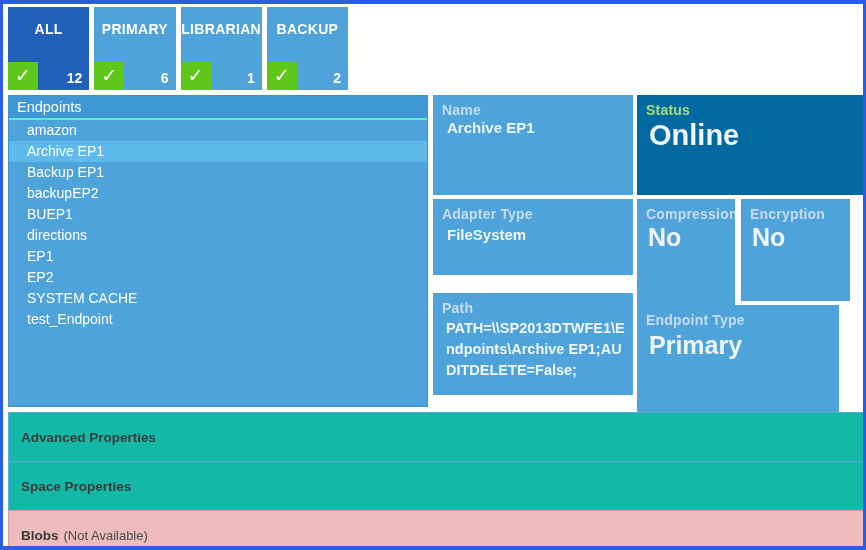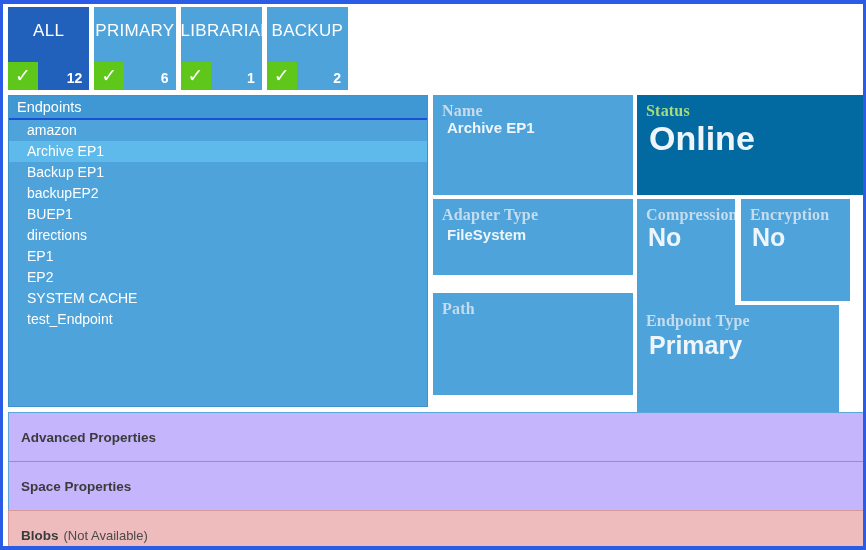--- a/index.html
+++ b/index.html
@@ -43,22 +43,22 @@
   }
   .filter-tile.selected { background: #2160bb; }
 
   .filter-tile-title {
     position: absolute;
     top: 14px;
     left: 0;
     width: 100%;
     text-align: center;
     color: #ffffff;
-    font-size: 17px;
-    font-weight: normal;
+    font-size: 14px;
+    font-weight: bold;
     letter-spacing: 0.3px;
   }
   .filter-check {
     position: absolute;
     left: 0;
     bottom: 0;
     width: 30px;
     height: 28px;
     background: #5fc61a;
     color: #ffffff;
@@ -83,21 +83,21 @@
     top: 91px;
     width: 420px;
     height: 312px;
     background: #4fa3db;
     border: 1px solid #3f93cc;
     overflow: hidden;
   }
   .endpoints-header {
     height: 24px;
     background: #3f97d4;
-    border-bottom: 2px solid #1d4ed8;
+    border-bottom: 2px solid #5eead4;
     color: #ffffff;
     font-size: 14.5px;
     line-height: 23px;
     padding-left: 8px;
   }
   .endpoints-list {
     height: 286px;
     overflow: hidden;
   }
   .endpoint-item {
@@ -116,38 +116,37 @@
     position: absolute;
     background: #4fa3db;
     overflow: hidden;
     cursor: default;
   }
   .tile-label {
     position: absolute;
     top: 7px;
     left: 9px;
     color: #c6dced;
-    font-size: 16px;
+    font-size: 14px;
     font-weight: bold;
     letter-spacing: 0.2px;
-    font-family: Liberation Serif, serif;
   }
   .tile-value {
     position: absolute;
     left: 14px;
     color: #eef6fc;
     font-weight: bold;
   }
 
   .tile-name   { left: 430px; top: 91px;  width: 200px; height: 100px; }
   .tile-name   .tile-value { top: 24px; font-size: 15px; }
 
   .tile-status { left: 634px; top: 91px;  width: 238px; height: 100px; background: #0369a1; }
   .tile-status .tile-label { color: #a7dc7c; }
-  .tile-status .tile-value { top: 24px; font-size: 34px; left: 12px; }
+  .tile-status .tile-value { top: 24px; font-size: 29px; left: 12px; }
 
   .tile-adapter { left: 430px; top: 195px; width: 200px; height: 76px; }
   .tile-adapter .tile-value { top: 27px; font-size: 15px; }
 
   .tile-compression { left: 634px; top: 195px; width: 98px; height: 114px; }
   .tile-compression .tile-value { top: 24px; font-size: 25px; left: 11px; }
 
   .tile-encryption  { left: 738px; top: 195px; width: 109px; height: 102px; }
   .tile-encryption  .tile-value { top: 24px; font-size: 25px; left: 11px; }
 
@@ -163,21 +162,21 @@
 
   
   .accordion {
     position: absolute;
     left: 5px;
     top: 408px;
     width: 856px;
   }
   .acc-row {
     height: 49px;
-    background: #c4b5fd;
+    background: #14b8a6;
     border: 1px solid #5aa8d8;
     border-bottom: none;
     display: flex;
     align-items: center;
     padding-left: 12px;
     color: #3b3b3b;
     font-size: 13.5px;
     font-weight: bold;
     cursor: pointer;
   }
@@ -263,20 +262,21 @@
     <div class="tile-value">No</div>
   </div>
 
   <div class="tile tile-encryption">
     <div class="tile-label">Encryption</div>
     <div class="tile-value">No</div>
   </div>
 
   <div class="tile tile-path">
     <div class="tile-label">Path</div>
+    <div class="tile-value">PATH=\\SP2013DTWFE1\Endpoints\Archive EP1;AUDITDELETE=False;</div>
   </div>
 
   <div class="tile tile-endpoint-type">
     <div class="tile-label">Endpoint Type</div>
     <div class="tile-value">Primary</div>
   </div>
 
   <div class="accordion">
     <div class="acc-row">
       <span>Advanced Properties</span>

